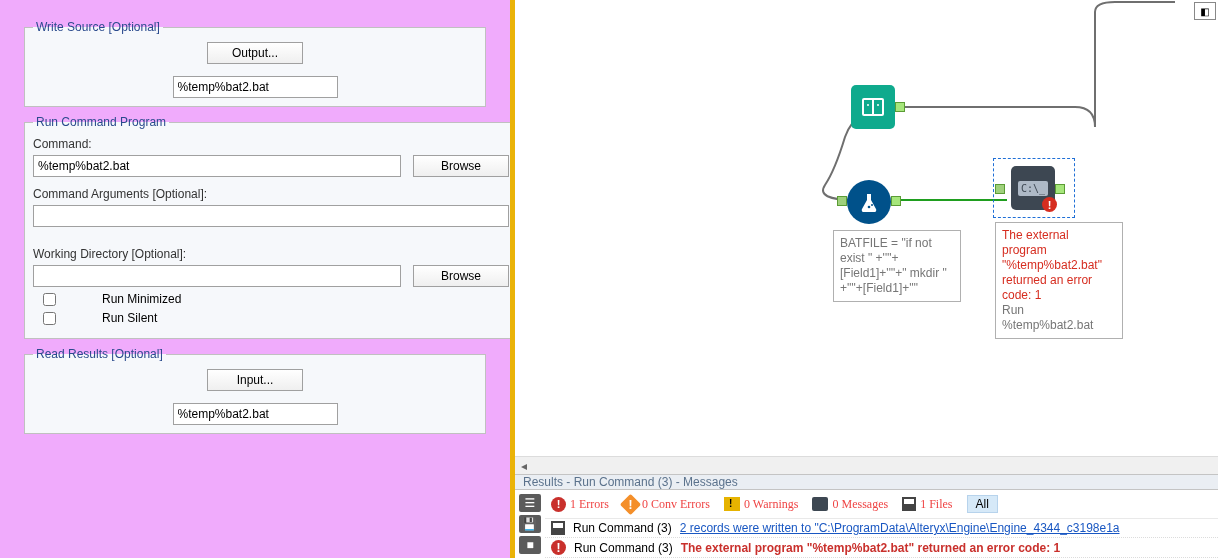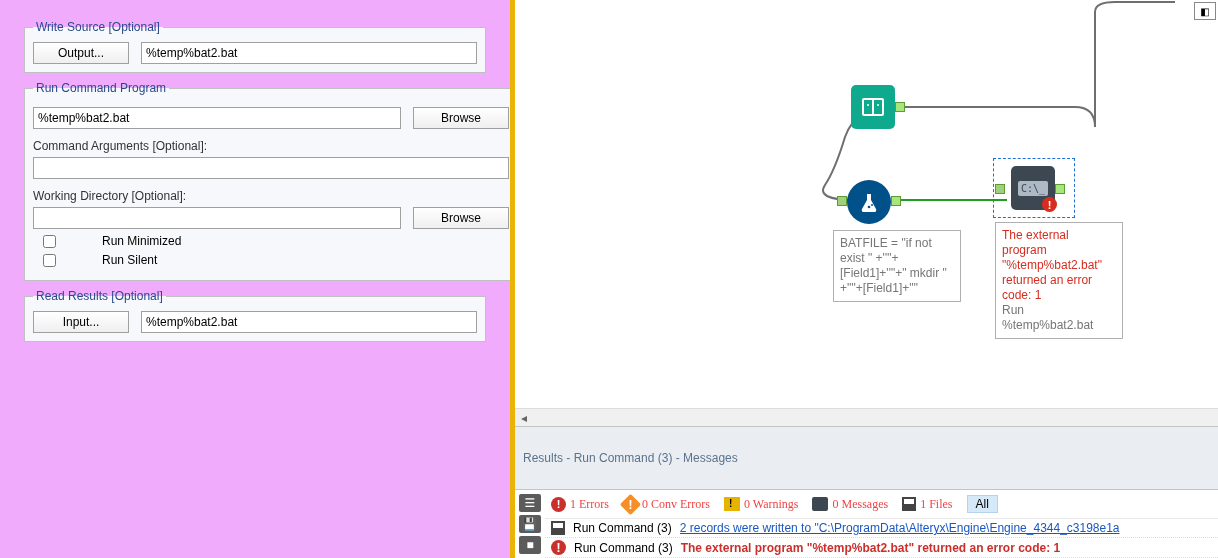--- a/index.html
+++ b/index.html
@@ -16,21 +16,21 @@
 
 .btn { background: linear-gradient(#fff,#efefef); border: 1px solid #a0a0a0; padding: 3px 14px; cursor: pointer; min-width: 96px; text-align: center; }
 
 .txt { border: 1px solid #a0a0a0; background: #fff; padding: 3px 4px; height: 22px; flex: 1; }
 .txt-wide { width: 368px; }
 .txt-readonly { background: #fff; }
 
 .check { display: flex; align-items: flex-end; margin: 5px 10px; gap: 40px; }
 .check input { margin-right: 6px; }
 
-.ws-row { display: flex; gap: 12px; }
+.ws-row { display: flex; align-items: center; gap: 12px; flex-direction: column; }
 
 .canvas { flex: 1; position: relative; background: #fff; overflow: hidden; }
 .scrollbar-bottom { height: 18px; background: #f0f0f0; border-top: 1px solid #dcdcdc; display: flex; align-items: center; }
 .scroll-arrow { width: 18px; height: 18px; display: inline-flex; align-items: center; justify-content: center; color: #666; }
 
 .node-tool { position: absolute; width: 44px; height: 44px; border-radius: 5px; display: flex; align-items: center; justify-content: center; color: #fff; font-size: 20px; text-align: center; }
 
 .tool-green { background: #0faa8d; }
 .tool-blue { background: #00518a; border-radius: 50%; }
 .tool-cmd { background: #3d4752; }
@@ -38,21 +38,21 @@
 .anchor { position: absolute; width: 10px; height: 10px; background: #a6e67b; border: 1px solid #5b9c35; }
 .anchor-in { background: #9fd07c; }
 
 .sel-box { position: absolute; border: 1px dashed #1f6fd6; }
 
 .error-badge { position: absolute; bottom: -2px; right: -2px; width: 15px; height: 15px; border-radius: 50%; background: #d62d20; color: #fff; font-size: 11px; font-weight: bold; display: flex; align-items: center; justify-content: center; }
 
 .annotation { position: absolute; border: 1px solid #b0b0b0; padding: 5px 6px; font-size: 11px; background: #fff; color: #767676; width: 128px; line-height: 1.25; }
 .annotation .err { color: #d62d20; font-weight: normal; }
 
-.results-header { background: #eaeef3; border-top: 1px solid #c4c4c4; border-bottom: 1px solid #c4c4c4; padding: 24px 8px; color: #5b728c; font-size: 12px; }
+.results-header { background: #eaeef3; border-top: 1px solid #c4c4c4; border-bottom: 1px solid #c4c4c4; padding: 0 8px; color: #5b728c; font-size: 12px; }
 
 .results-bar { display: flex; align-items: center; gap: 14px; padding: 5px 6px; border-bottom: 1px solid #e9e9e9; }
 .results-bar .pill { display: flex; align-items: center; gap: 4px; }
 .pill .circ { width: 15px; height: 15px; border-radius: 50%; display: inline-flex; align-items: center; justify-content: center; color: #fff; font-weight: bold; font-size: 11px; }
 .circ.red { background: #c9302c; }
 .circ.orange { background: #f48f2a; transform: rotate(45deg); border-radius: 2px; }
 .circ.orange span { transform: rotate(-45deg); }
 .circ.yellow { background: #e6b300; width: 0; height: 0; border-left: 8px solid transparent; border-right: 8px solid transparent; border-bottom: 14px solid #e6b300; border-radius: 0; position: relative; }
 .circ.yellow span { position: absolute; top: 1px; left: -3px; color: #000; font-size: 10px; }
 .circ.dark { background: #3d4752; border-radius: 2px; width: 16px; height: 14px; }
@@ -84,31 +84,32 @@
     <legend>Write Source [Optional]</legend>
     <div class="ws-row">
       <button class="btn">Output...</button>
       <input class="txt txt-readonly" value="%temp%bat2.bat" style="">
     </div>
   </fieldset>
 
   <fieldset>
     <legend>Run Command Program</legend>
 
+    <span class="label">Command:</span>
     <div class="row">
       <input class="txt txt-wide" value="%temp%bat2.bat" style="">
       <button class="btn" style="margin-left:12px">Browse</button>
     </div>
 
     <span class="label" style="margin-top:10px">Command Arguments [Optional]:</span>
     <div class="row">
       <input class="txt" style="width: 100%;" value="">
     </div>
 
-    <span class="label" style="margin-top:10px">Working Directory [Optional]:</span>
+    <span class="label" style="margin-top:20px">Working Directory [Optional]:</span>
     <div class="row">
       <input class="txt txt-wide" value="" style="">
       <button class="btn" style="margin-left:12px">Browse</button>
     </div>
 
     <label class="check">
       <input type="checkbox" style="">
       <span>Run Minimized</span>
     </label>
     <label class="check">

